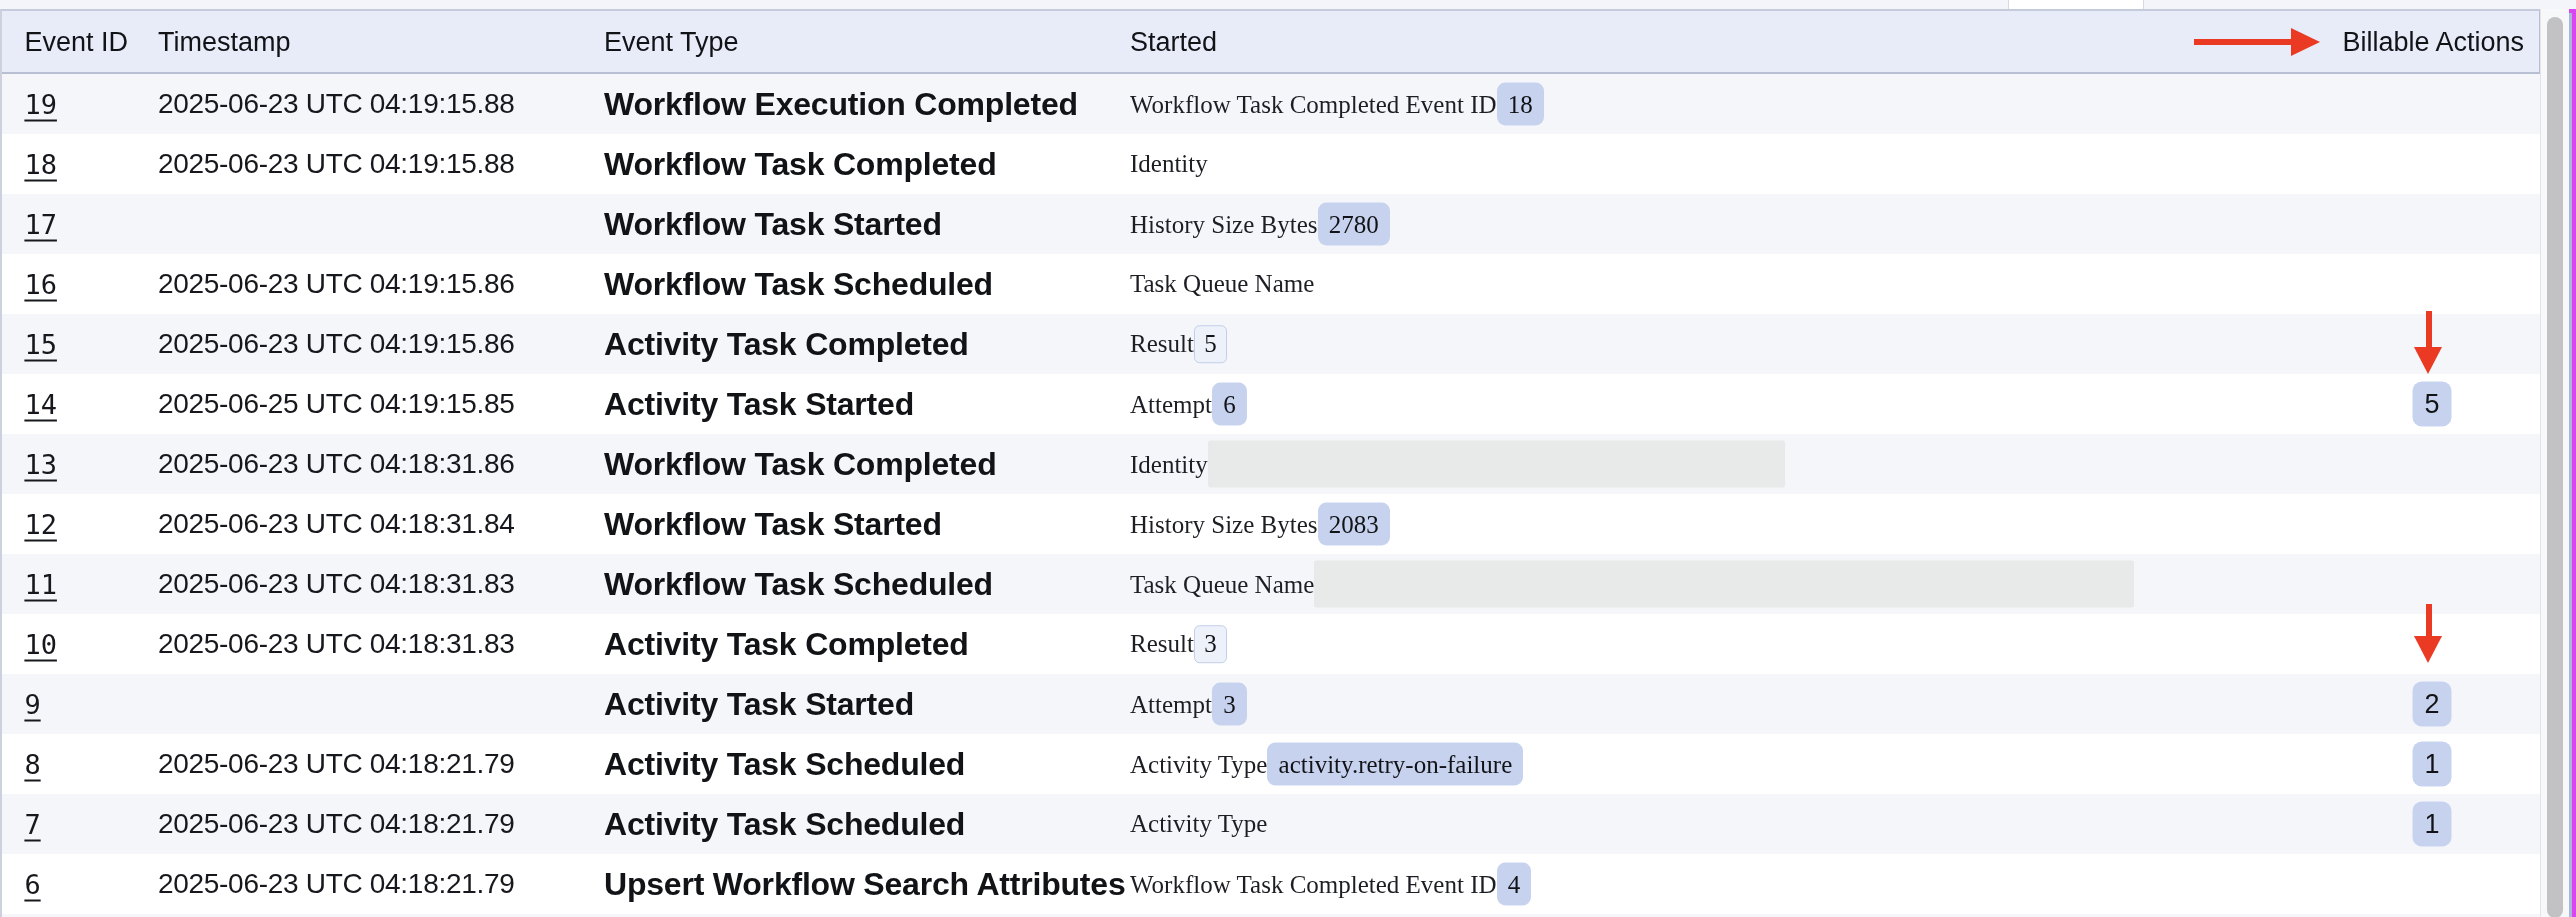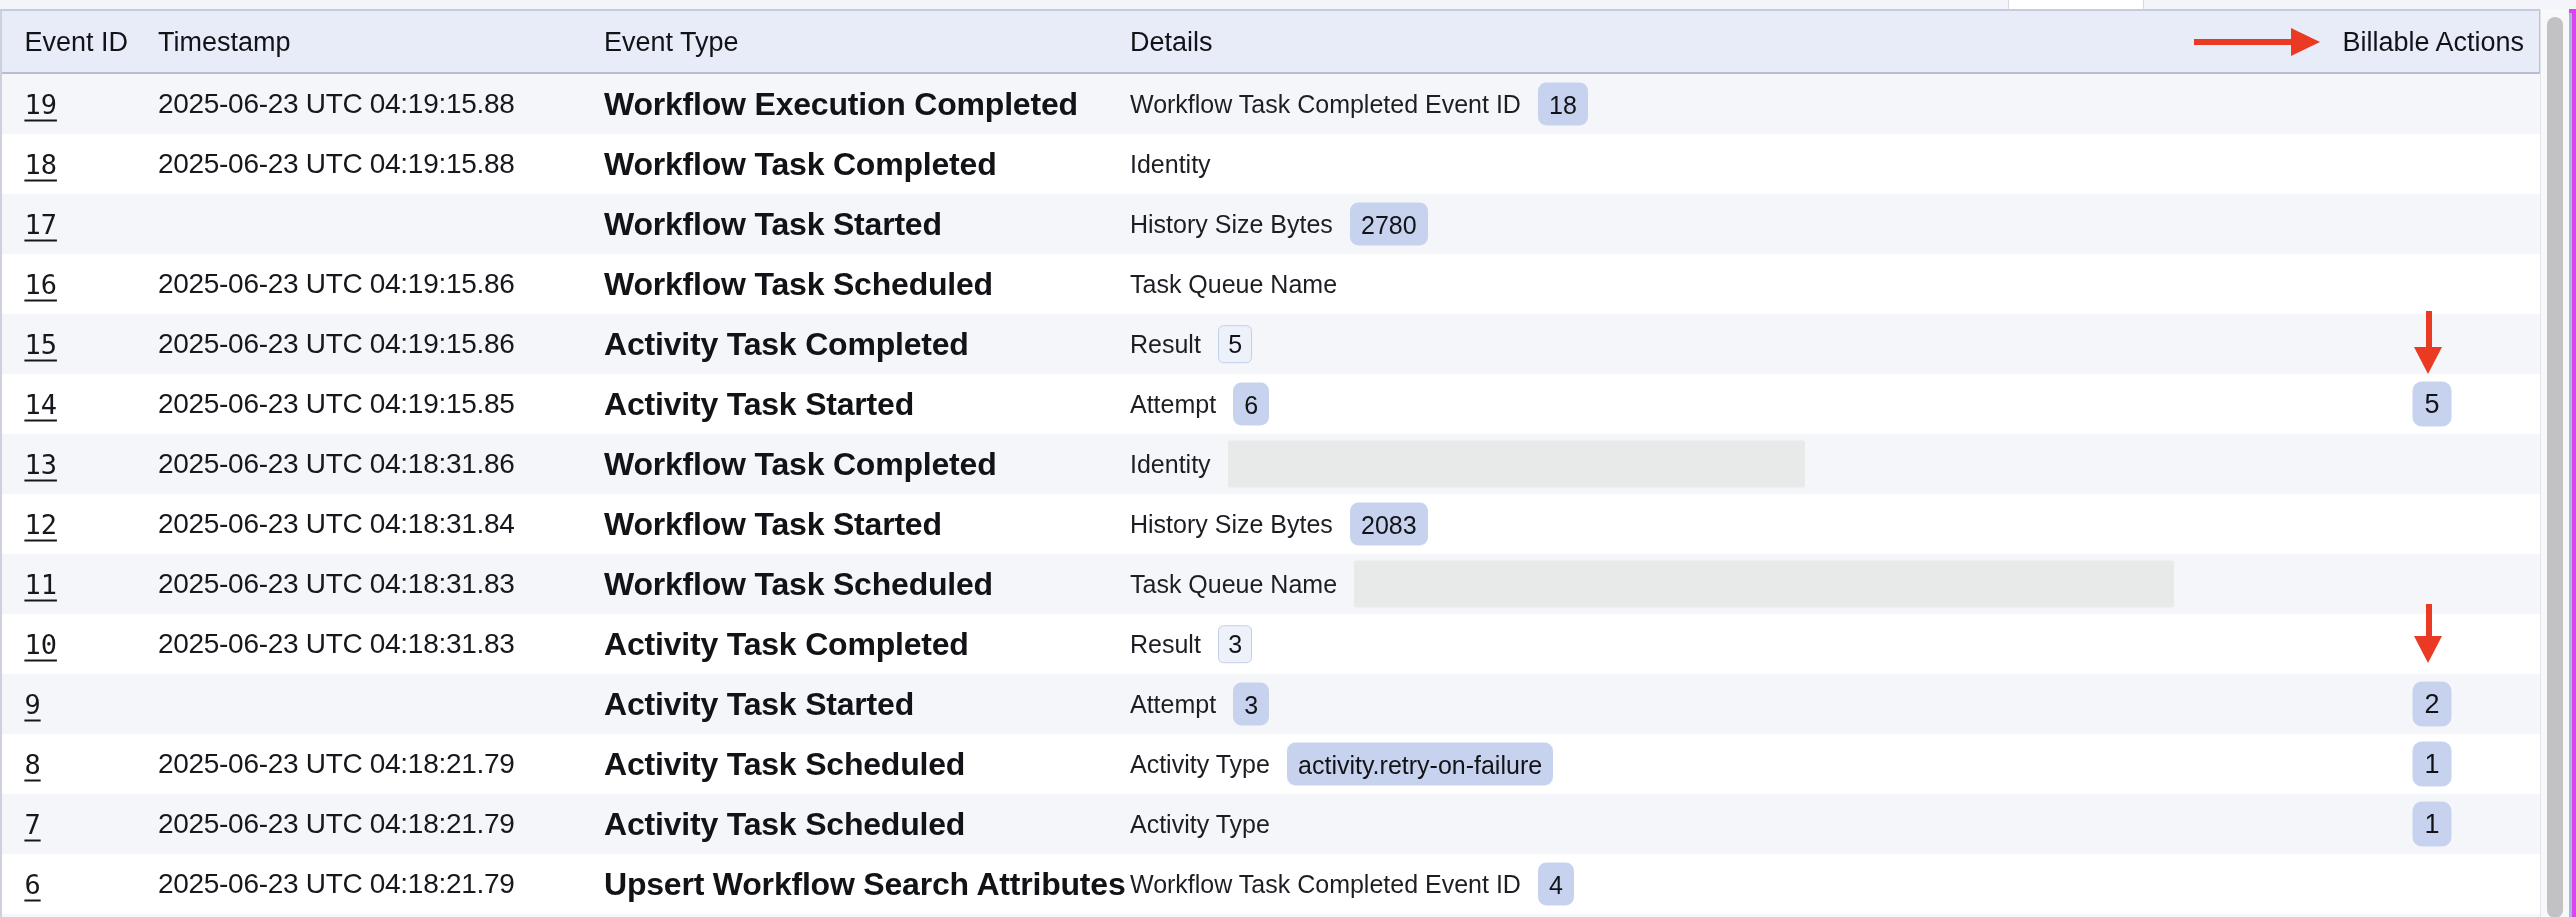--- a/index.html
+++ b/index.html
@@ -24,21 +24,21 @@
   
   #rows{position:relative;}
   .row{position:relative;height:60px;background:#ffffff;}
   .row:nth-child(odd){background:#f5f6fa;}
   .cell{position:absolute;top:50%;transform:translateY(-50%);white-space:nowrap;}
   .event-id{left:22.4px;font-family:"DejaVu Sans Mono","Liberation Mono",monospace;
     font-size:27px;color:#17181d;text-decoration:underline;text-underline-offset:5.6px;
     text-decoration-thickness:1.9px;cursor:pointer;}
   .timestamp{left:156px;font-size:28px;color:#17181d;letter-spacing:-0.3px;}
   .event-type{left:602px;font-size:32px;font-weight:700;color:#121317;letter-spacing:-0.2px;}
-  .details{left:1128px;display:flex;align-items:center;gap:17px;}
+  .details{left:1128px;display:flex;align-items:center;font-family:Liberation Serif, serif;}
   .detail-label{font-size:25px;color:#1d1e24;}
   .badge{font-size:25px;color:#121317;background:#c7d3ee;border-radius:8.4px;
     padding:6.5px 11.2px;line-height:30px;}
   .chip{font-size:25px;color:#121317;background:#edf1fa;border:1.9px solid #c3cee9;
     border-radius:5.6px;padding:2.8px 9.3px;line-height:30px;}
   .redacted{display:inline-block;height:47px;background:#e8e9e9;border-radius:2.8px;}
   .billable-badge{position:absolute;left:2430px;top:50%;transform:translate(-50%,-50%);
     width:39px;height:45px;background:#c7d3ee;border-radius:9.3px;
     font-size:27px;color:#121317;display:flex;align-items:center;justify-content:center;}
   #partial-row{height:5.6px;background:#f5f6fa;}
@@ -67,21 +67,21 @@
 
   <div id="top-strip">
     <div class="cutoff-box"></div>
   </div>
 
   <div id="table">
     <div id="thead">
       <span class="hcell hc-id">Event ID</span>
       <span class="hcell hc-ts">Timestamp</span>
       <span class="hcell hc-type">Event Type</span>
-      <span class="hcell hc-details">Details</span>
+      <span class="hcell hc-details">Started</span>
       <span class="hcell hc-billable">Billable Actions</span>
     </div>
     <div id="rows">
         <div class="row">
           <a class="cell event-id">19</a>
           <span class="cell timestamp">2025-06-23 UTC 04:19:15.88</span>
           <span class="cell event-type">Workflow Execution Completed</span>
           <span class="cell details">
             <span class="detail-label">Workflow Task Completed Event ID</span>
             <span class="badge">18</span>
@@ -115,21 +115,21 @@
           <a class="cell event-id">15</a>
           <span class="cell timestamp">2025-06-23 UTC 04:19:15.86</span>
           <span class="cell event-type">Activity Task Completed</span>
           <span class="cell details">
             <span class="detail-label">Result</span>
             <span class="chip">5</span>
           </span>
         </div>
         <div class="row">
           <a class="cell event-id">14</a>
-          <span class="cell timestamp">2025-06-23 UTC 04:19:15.85</span>
+          <span class="cell timestamp">2025-06-25 UTC 04:19:15.85</span>
           <span class="cell event-type">Activity Task Started</span>
           <span class="cell details">
             <span class="detail-label">Attempt</span>
             <span class="badge">6</span>
           </span>
           <span class="billable-badge">5</span>
         </div>
         <div class="row">
           <a class="cell event-id">13</a>
           <span class="cell timestamp">2025-06-23 UTC 04:18:31.86</span>

